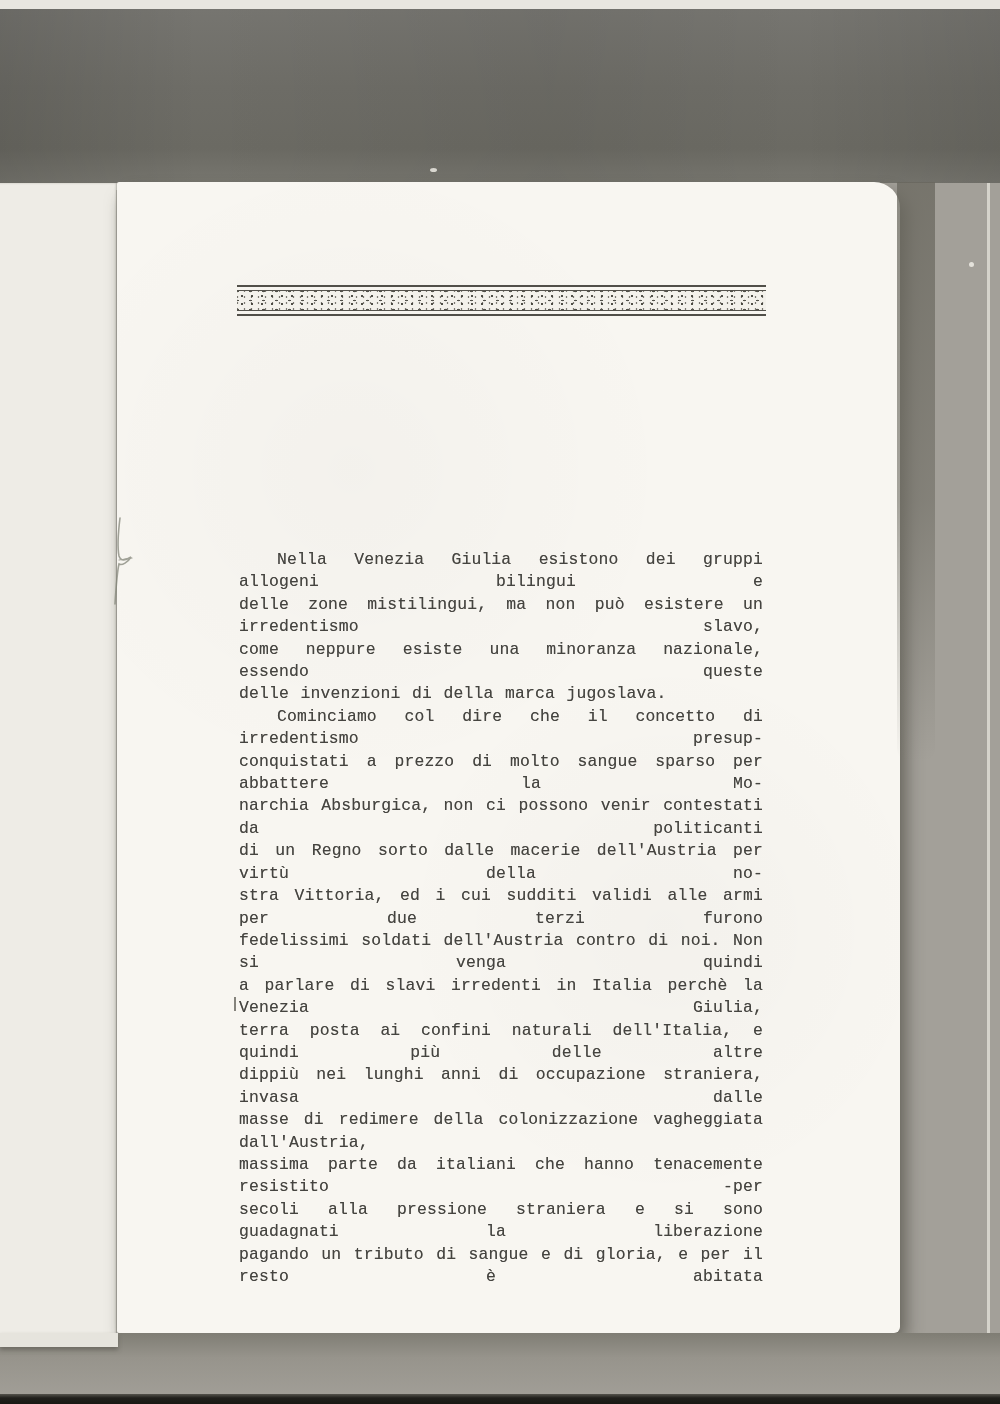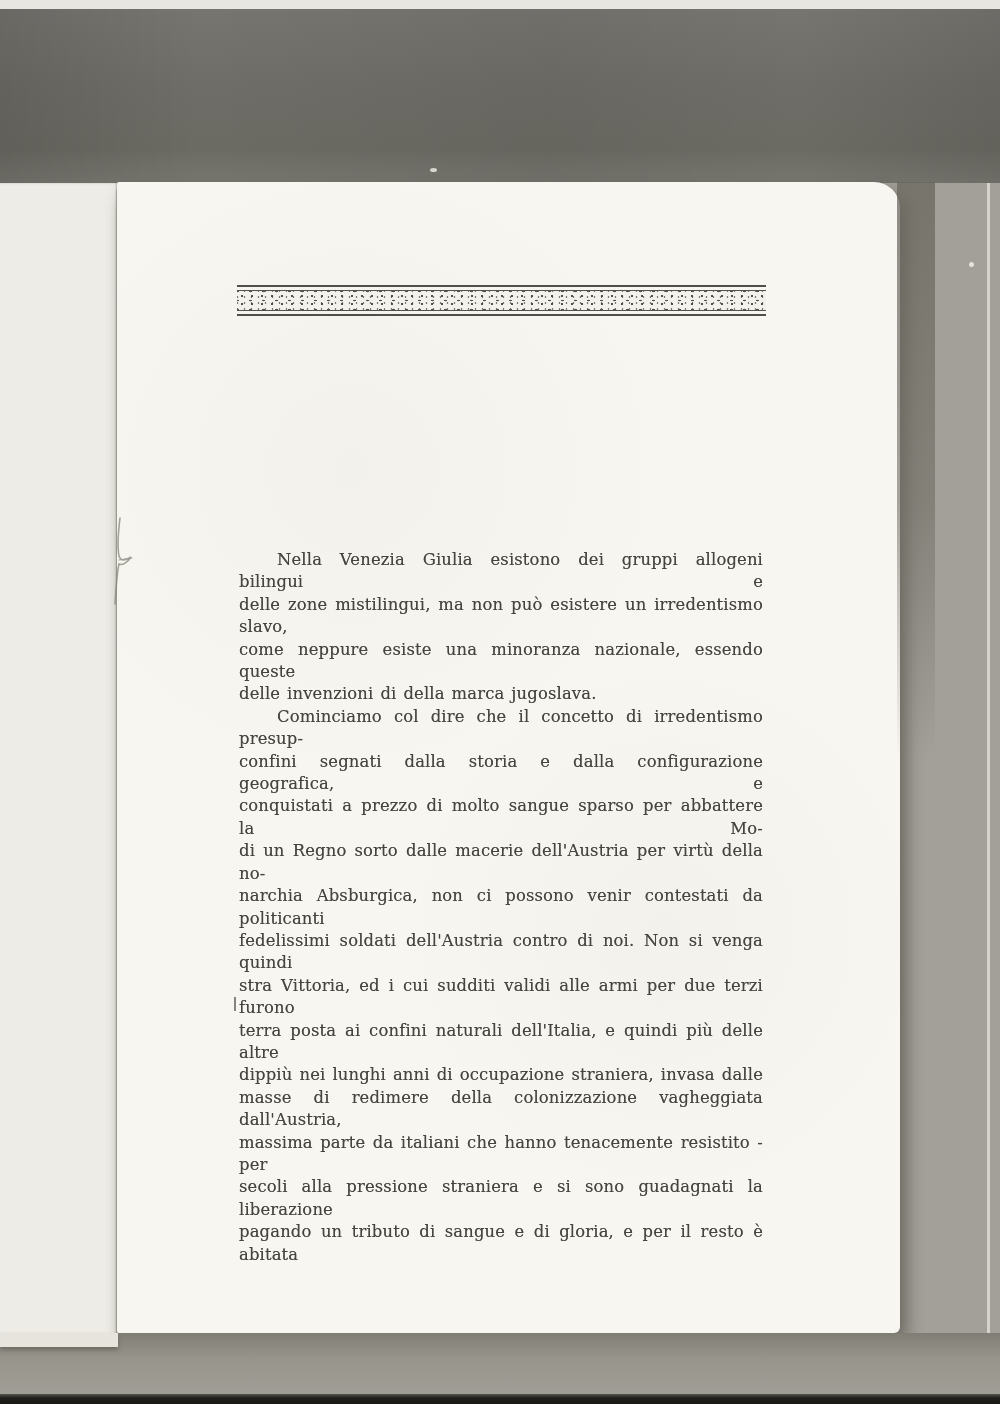--- a/index.html
+++ b/index.html
@@ -89,21 +89,21 @@
     background-size:10px 8px, 7px 6px, 13px 9px;
     background-position:0 1px, 4px 3px, 7px 5px;
   }
   
   .textblock{
     position:absolute;left:239px;top:549px;width:524px;
     font-size:16.4px;line-height:22.4px;color:#454440;
     letter-spacing:0.15px;word-spacing:1.6px;
     text-shadow:0 0 0.5px rgba(70,68,60,0.55);
   }
-  .ln{text-align:justify;text-align-last:justify;white-space:normal;}
+  .ln{text-align:justify;text-align-last:justify;white-space:normal;font-family:Liberation Mono, monospace;}
   .ln.ind{text-indent:38px;}
   .ln.end{text-align-last:left;}
   
   .handwritten-mark{position:absolute;left:98px;top:516px;opacity:0.75;}
   
   .print-artifact{
     position:absolute;left:234px;top:997px;width:2px;height:14px;
     background:rgba(70,69,62,0.65);
   }
   
@@ -126,26 +126,26 @@
 <div class="ornament-outer">
   <div class="ornament-inner"></div>
 </div>
 
 <div class="textblock">
   <div class="ln ind">Nella Venezia Giulia esistono dei gruppi allogeni bilingui e</div>
   <div class="ln">delle zone mistilingui, ma non può esistere un irredentismo slavo,</div>
   <div class="ln">come neppure esiste una minoranza nazionale, essendo queste</div>
   <div class="ln end">delle invenzioni di della marca jugoslava.</div>
   <div class="ln ind">Cominciamo col dire che il concetto di irredentismo presup-</div>
-  <div class="ln">confini segnati dalla storia e dalla configurazione geografica, e</div>
   <div class="ln">conquistati a prezzo di molto sangue sparso per abbattere la Mo-</div>
+  <div class="ln">narchia Absburgica, non ci possono venir contestati da politicanti</div>
   <div class="ln">di un Regno sorto dalle macerie dell'Austria per virtù della no-</div>
-  <div class="ln">narchia Absburgica, non ci possono venir contestati da politicanti</div>
+  <div class="ln">stra Vittoria, ed i cui sudditi validi alle armi per due terzi furono</div>
   <div class="ln">fedelissimi soldati dell'Austria contro di noi. Non si venga quindi</div>
-  <div class="ln">stra Vittoria, ed i cui sudditi validi alle armi per due terzi furono</div>
+  <div class="ln">a parlare di slavi irredenti in Italia perchè la Venezia Giulia,</div>
   <div class="ln">terra posta ai confini naturali dell'Italia, e quindi più delle altre</div>
   <div class="ln">dippiù nei lunghi anni di occupazione straniera, invasa dalle</div>
   <div class="ln">masse di redimere della colonizzazione vagheggiata dall'Austria,</div>
   <div class="ln">massima parte da italiani che hanno tenacemente resistito -per</div>
   <div class="ln">secoli alla pressione straniera e si sono guadagnati la liberazione</div>
   <div class="ln">pagando un tributo di sangue e di gloria, e per il resto è abitata</div>
 
 </div>
 
 <svg class="handwritten-mark" width="56" height="90" viewBox="0 0 56 90">

